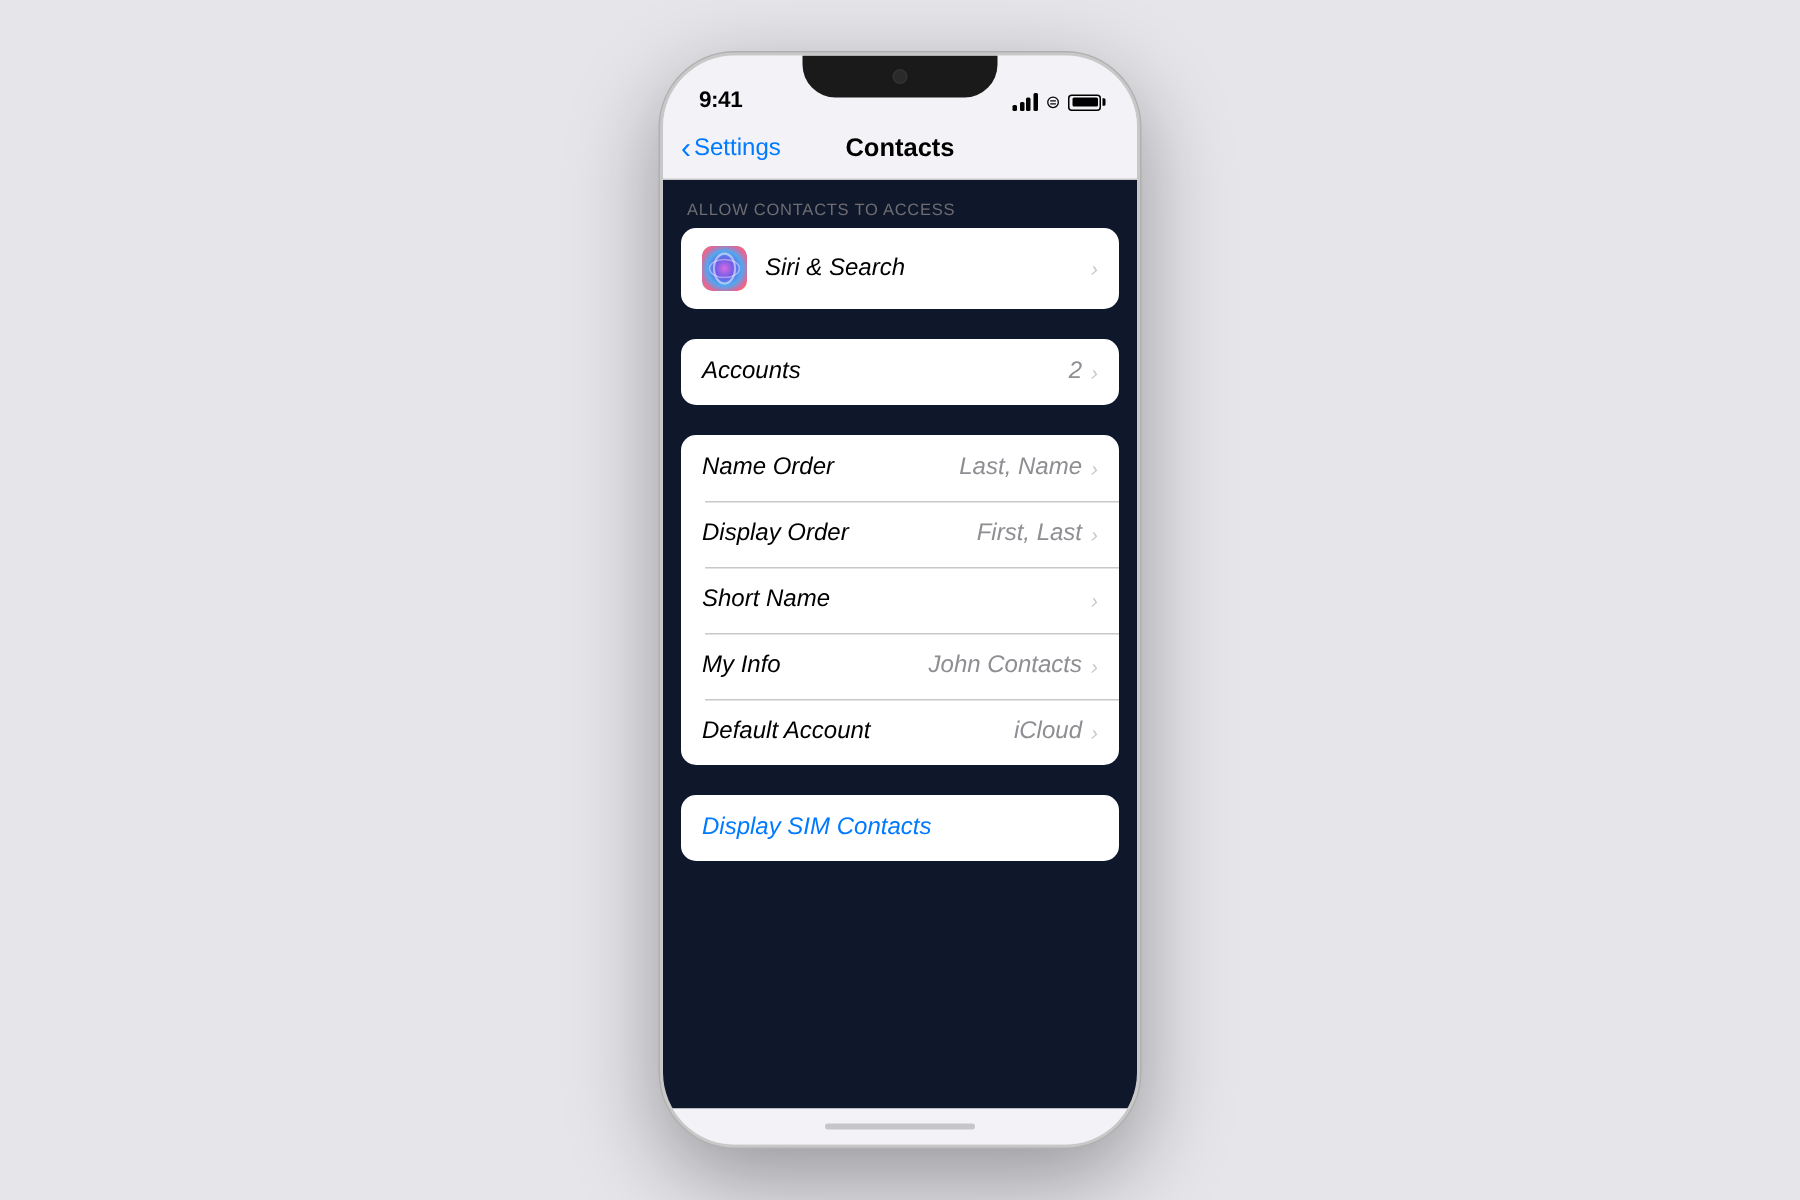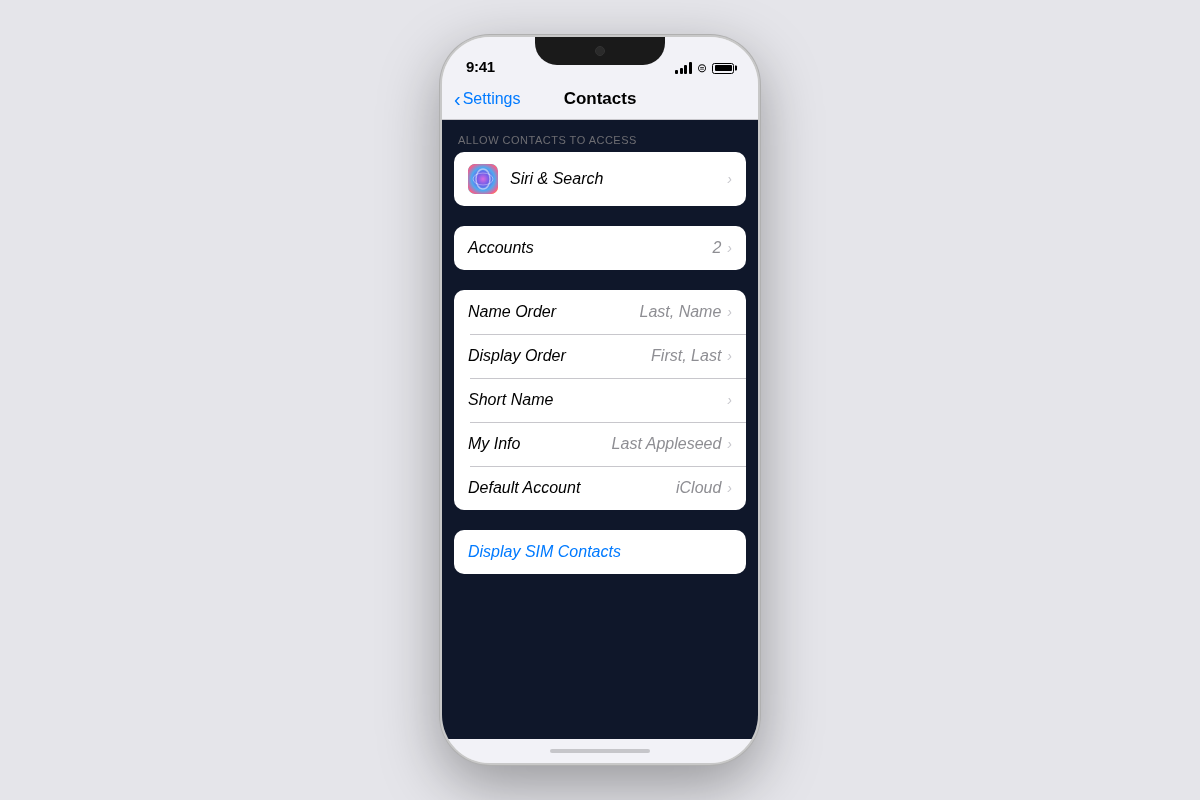--- a/index.html
+++ b/index.html
@@ -376,21 +376,21 @@
         <span class="item-label">Display Order</span>
         <span class="item-value">First, Last</span>
         <span class="item-chevron">›</span>
       </div>
       <div class="list-item no-icon">
         <span class="item-label">Short Name</span>
         <span class="item-chevron">›</span>
       </div>
       <div class="list-item no-icon">
         <span class="item-label">My Info</span>
-        <span class="item-value">Last Appleseed</span>
+        <span class="item-value">John Contacts</span>
         <span class="item-chevron">›</span>
       </div>
       <div class="list-item no-icon">
         <span class="item-label">Default Account</span>
         <span class="item-value">iCloud</span>
         <span class="item-chevron">›</span>
       </div>
     </div>
 
     <div class="list-group">

